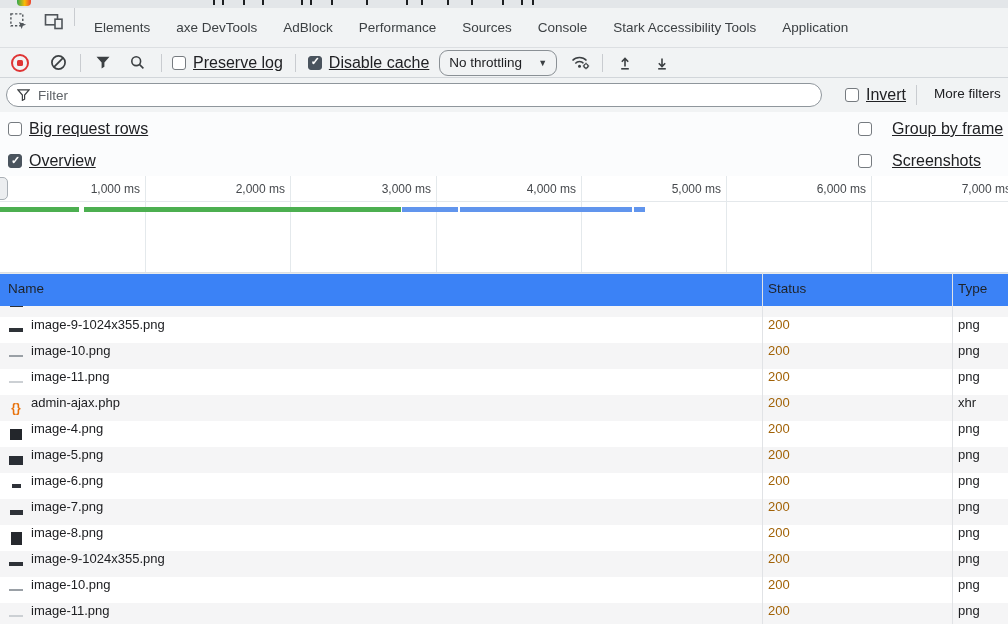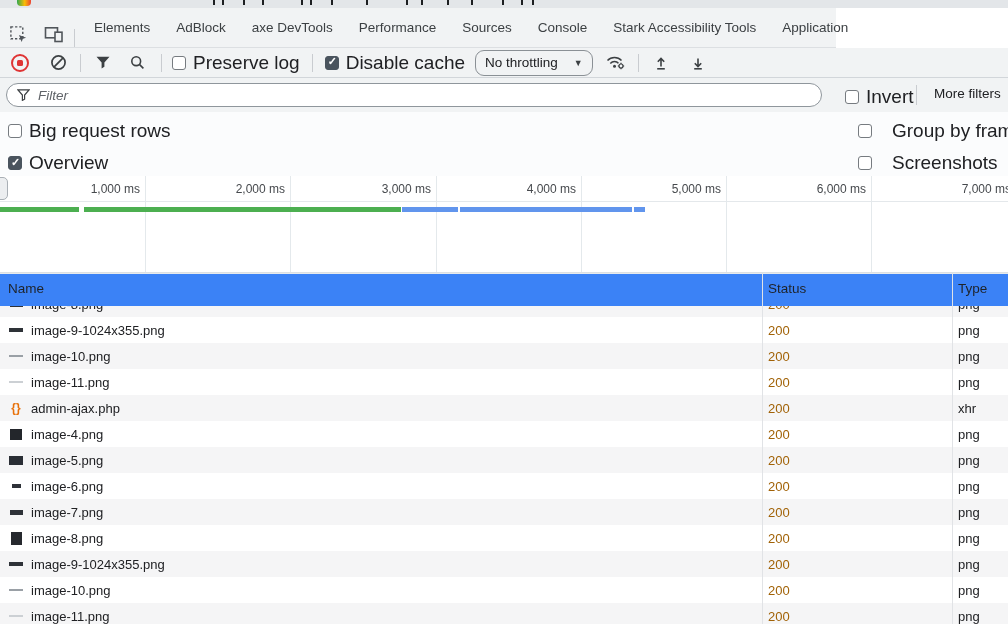--- a/index.html
+++ b/index.html
@@ -6,47 +6,47 @@
   #app{position:relative;width:1008px;height:624px;overflow:hidden;background:#fff;
        font-family:"Liberation Sans",sans-serif;color:#202124;-webkit-font-smoothing:antialiased;}
 
   
   .topstrip{position:absolute;left:0;top:0;width:1008px;height:8px;background:#e3e6e9;}
   .fav{position:absolute;left:17px;top:0;width:14px;height:6px;border-radius:0 0 4px 4px;
        background:linear-gradient(90deg,#2fa84f,#fbbc05 55%,#ea4335);}
   .mark{position:absolute;top:0;width:2px;height:5px;background:#1d1f22;}
 
   
-  .tabbar{position:absolute;left:0;top:8px;width:836px;height:40px;background:#f1f3f4;
-          border-bottom:1px solid #dcdfe2;display:flex;align-items:flex-end;box-sizing:border-box;}
+  .tabbar{position:absolute;left:0;top:8px;width:1008px;height:40px;background:#f1f3f4;
+          border-bottom:1px solid #dcdfe2;display:flex;align-items:flex-start;box-sizing:border-box;}
   .iconbtn{display:flex;align-items:center;justify-content:center;width:28px;height:26px;flex:none;cursor:pointer;}
   .vsep{width:1px;height:18px;background:#c9ccd0;flex:none;margin:0 6px;}
   #tabs{display:flex;height:100%;align-items:stretch;}
   .tab{display:flex;align-items:center;padding:0 13px;font-size:13.5px;color:#3c4043;position:relative;white-space:nowrap;cursor:pointer;}
   .tab.selected{color:#202124;}
   .tab.selected::after{content:"";position:absolute;left:3px;right:3px;bottom:0;height:4px;
       background:#4a545c;border-radius:4px 4px 0 0;}
 
   
   .toolbar{position:absolute;left:0;top:48px;width:1008px;height:30px;background:#f1f3f4;
            border-bottom:1px solid #d2d6da;display:flex;align-items:center;box-sizing:border-box;padding-left:6px;}
   .rec{width:14px;height:14px;border:2.6px solid #df3434;border-radius:50%;display:flex;align-items:center;justify-content:center;}
   .rec::after{content:"";width:6px;height:6px;background:#df3434;border-radius:1.5px;}
-  .cbgroup{display:flex;align-items:center;gap:7px;font-size:19px;color:#202124;cursor:pointer;white-space:nowrap;}
+  .cbgroup{display:flex;align-items:center;gap:7px;font-size:16px;color:#202124;cursor:pointer;white-space:nowrap;text-decoration:underline;}
   .cb{width:14px;height:14px;border:1px solid #767b80;border-radius:3px;background:#fff;box-sizing:border-box;position:relative;flex:none;}
   .cb.checked{background:#4a545e;border-color:#4a545e;}
   .cb.checked::after{content:"✓";position:absolute;left:2px;top:-1.5px;color:#fff;font-size:11px;font-weight:bold;}
   .select{display:flex;align-items:center;gap:16px;height:24px;border:1px solid #8a9095;border-radius:9px;
           padding:0 9px;margin-left:10px;font-size:13.5px;color:#202124;cursor:pointer;background:#f1f3f4;white-space:nowrap;}
   .chev{font-size:9px;color:#3c4043;}
 
   
   .filterrow{position:absolute;left:0;top:78px;width:1008px;height:34px;background:#f1f3f4;}
   .filterbox{position:absolute;left:6px;top:5px;width:816px;height:24px;border:1.5px solid #8f969c;border-radius:13px;
-             background:#fff;box-sizing:border-box;display:flex;align-items:center;gap:8px;padding-left:10px;cursor:text;font-style:italic;}
+             background:#fff;box-sizing:border-box;display:flex;align-items:center;gap:8px;padding-left:10px;cursor:text;}
   .ph{font-size:13.5px;color:#5f6368;}
   .invertgrp{position:absolute;left:845px;top:8px;}
   .filterrow .vsep{position:absolute;left:916px;top:7px;height:20px;margin:0;}
   .morefilters{position:absolute;left:934px;top:8px;font-size:13.5px;color:#202124;white-space:nowrap;cursor:pointer;}
 
   
   .optrow{position:absolute;left:0;width:1008px;height:32px;background:#fbfcfd;}
   .optrow.r1{top:112px;}
   .optrow.r2{top:144px;}
   .optleft{position:absolute;left:8px;top:8px;}
@@ -64,21 +64,21 @@
   
   .thead{position:absolute;left:0;top:273px;width:1008px;height:33px;background:#3b82f6;
          border-top:1px solid #e6eaed;border-bottom:3px solid #3b82f6;box-sizing:border-box;}
   .th{position:absolute;top:7px;font-size:13.5px;color:#1f2328;}
   .th.name{left:8px;}  .th.status{left:768px;}  .th.type{left:958px;}
   #rows{position:absolute;left:0;top:306px;width:1008px;}
   .row{width:1008px;height:26px;overflow:hidden;background:#fff;}
   .row.alt{background:#f5f5f6;}
   .row.cliptop{height:11px;}
   .row.cliptop .rowinner{margin-top:-15px;}
-  .rowinner{position:relative;width:1008px;height:26px;display:flex;align-items:center;}
+  .rowinner{position:relative;width:1008px;height:26px;display:flex;}
   .ricon{width:16px;margin-left:8px;margin-right:7px;display:flex;align-items:center;justify-content:center;flex:none;}
   .rname{font-size:13px;color:#202124;white-space:nowrap;}
   .rstatus{position:absolute;left:768px;font-size:13px;color:#a16207;}
   .rtype{position:absolute;left:958px;font-size:13px;color:#202124;}
   .coldiv{position:absolute;top:273px;width:1px;height:351px;background:#e1e3e6;pointer-events:none;}
 
   
   .t-bar-wide{width:14px;height:4px;background:#2e3238;}
   .t-line-gray{width:14px;height:2px;background:#9aa0a6;}
   .t-line-light{width:14px;height:2px;background:#ccd0d4;}
@@ -124,22 +124,22 @@
     </div>
     <div class="iconbtn" style="margin-left:8px">
       <svg width="20" height="17" viewBox="0 0 20 17">
           <rect x="1.5" y="1.8" width="12" height="10" fill="none" stroke="#50555a" stroke-width="1.6"></rect>
           <rect x="11" y="6.2" width="7" height="9.3" fill="#f1f3f4" stroke="#50555a" stroke-width="1.6"></rect>
         </svg>
     </div>
     <div class="vsep"></div>
     <div id="tabs">
         <div class="tab">Elements</div>
+        <div class="tab">axe DevTools</div>
         <div class="tab">AdBlock</div>
-        <div class="tab">axe DevTools</div>
         <div class="tab">Performance</div>
         <div class="tab">Sources</div>
         <div class="tab">Console</div>
         <div class="tab">Stark Accessibility Tools</div>
         <div class="tab">Application</div>
       </div>
   </div>
 
   <div class="toolbar">
     <div class="iconbtn">

